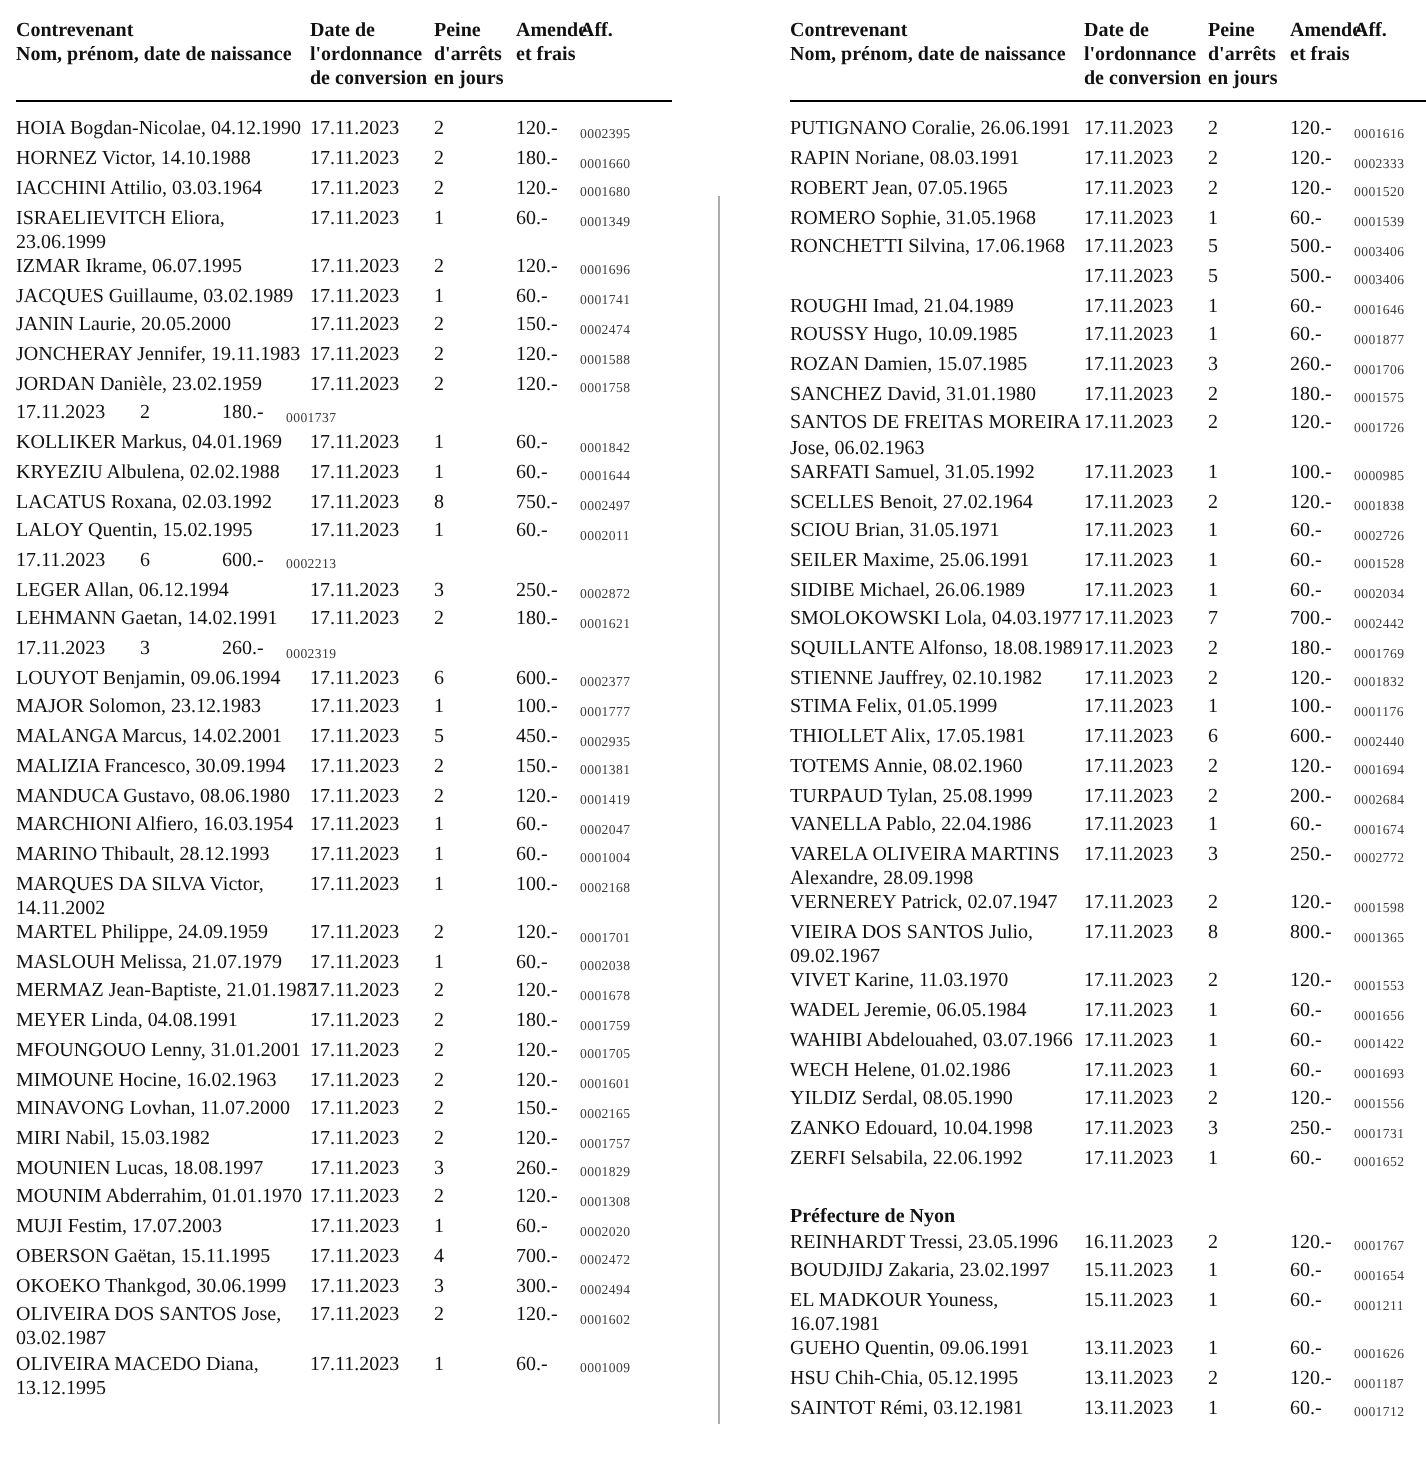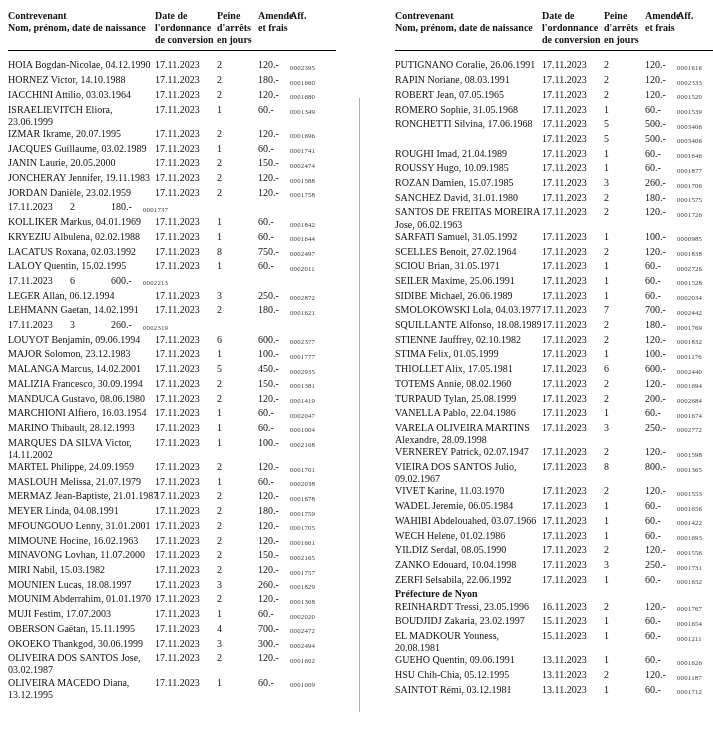--- a/index.html
+++ b/index.html
@@ -17,21 +17,21 @@
   .rule { border-top:1.6px solid #000; margin-top:5px; margin-bottom:8px; }
   .cw-name { width:147px; }
   .cw-date { width:62px; }
   .cw-days { width:41px; }
   .cw-fine { width:32px; }
   .cw-aff  { flex:1 1 auto; }
   .row { display:flex; align-items:flex-start; font-size:10px; line-height:12.2px; }
   .row > div { flex-shrink:0; }
   .c-name { white-space:pre; }
   .c-aff  { font-size:6.8px; color:#3a3a3a; padding-top:2.5px; letter-spacing:0.2px; }
-  .section { font-weight:bold; font-size:10px; line-height:12.2px; }
+  .section { font-weight:bold; font-size:10px; line-height:12.2px; margin-top:15px; }
 </style>
 </head>
 <body>
 
 <div class="page">
   <div class="vdivider"></div>
 
   <div class="col" data-col="0">
     <div class="thead">
       <div class="cw-name">Contrevenant
@@ -75,21 +75,21 @@
   <div class="row">
     <div class="c-name cw-name">ISRAELIEVITCH Eliora,
 23.06.1999</div>
     <div class="c-date cw-date">17.11.2023</div>
     <div class="c-days cw-days">1</div>
     <div class="c-fine cw-fine">60.-</div>
     <div class="c-aff cw-aff">0001349</div>
   </div>
 
   <div class="row">
-    <div class="c-name cw-name">IZMAR Ikrame, 20.07.1995</div>
+    <div class="c-name cw-name">IZMAR Ikrame, 06.07.1995</div>
     <div class="c-date cw-date">17.11.2023</div>
     <div class="c-days cw-days">2</div>
     <div class="c-fine cw-fine">120.-</div>
     <div class="c-aff cw-aff">0001696</div>
   </div>
 
   <div class="row">
     <div class="c-name cw-name">JACQUES Guillaume, 03.02.1989</div>
     <div class="c-date cw-date">17.11.2023</div>
     <div class="c-days cw-days">1</div>
@@ -681,21 +681,21 @@
   <div class="row">
     <div class="c-name cw-name">BOUDJIDJ Zakaria, 23.02.1997</div>
     <div class="c-date cw-date">15.11.2023</div>
     <div class="c-days cw-days">1</div>
     <div class="c-fine cw-fine">60.-</div>
     <div class="c-aff cw-aff">0001654</div>
   </div>
 
   <div class="row">
     <div class="c-name cw-name">EL MADKOUR Youness,
-20.08.1981</div>
+16.07.1981</div>
     <div class="c-date cw-date">15.11.2023</div>
     <div class="c-days cw-days">1</div>
     <div class="c-fine cw-fine">60.-</div>
     <div class="c-aff cw-aff">0001211</div>
   </div>
 
   <div class="row">
     <div class="c-name cw-name">GUEHO Quentin, 09.06.1991</div>
     <div class="c-date cw-date">13.11.2023</div>
     <div class="c-days cw-days">1</div>

